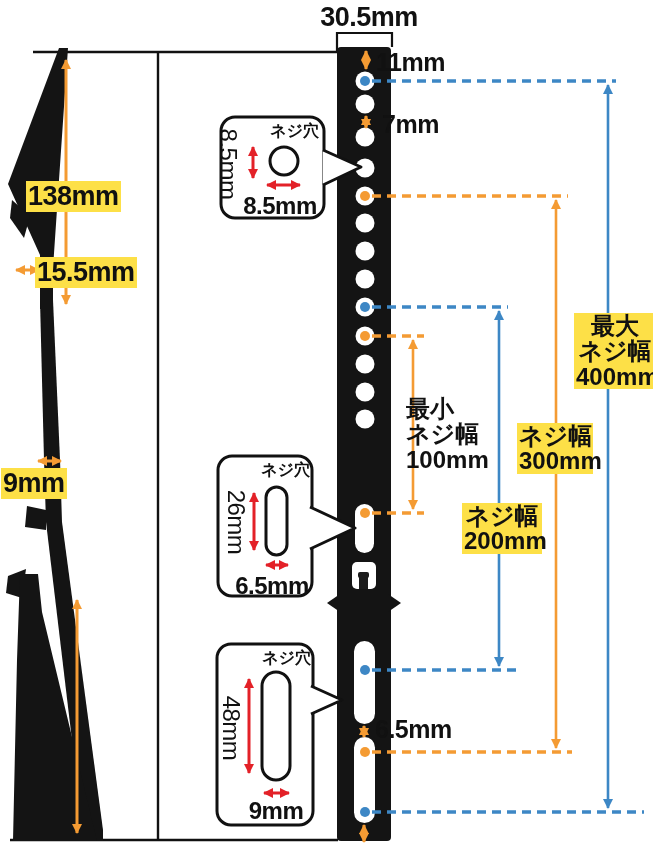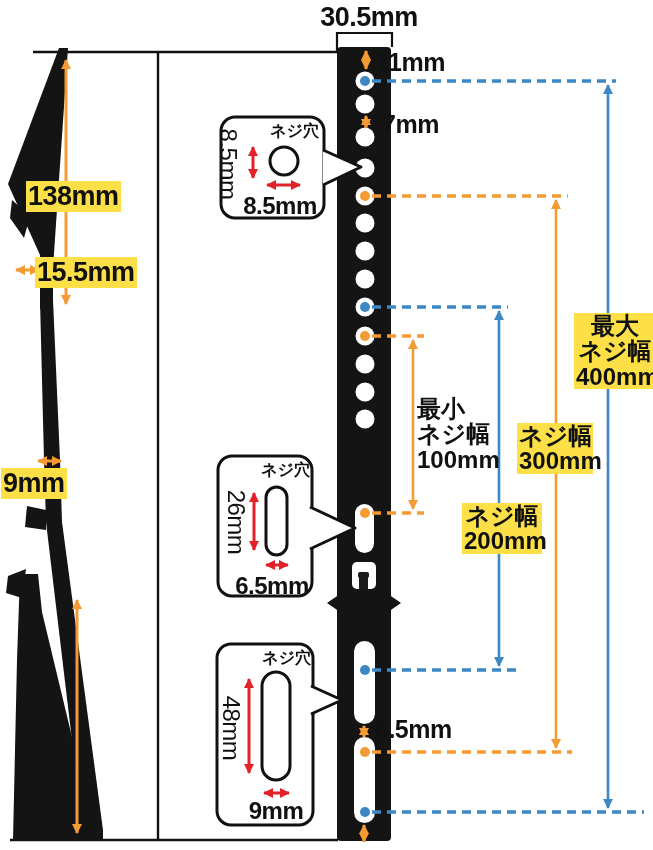--- a/index.html
+++ b/index.html
@@ -153,21 +153,21 @@
   <div class="lbl dim ctr" style="left:319px; top:2px; width:100px;">30.5mm</div>
 
   <div class="lbl dimS" style="left:376px; top:48px;">11mm</div>
   <div class="lbl dimS" style="left:376px; top:110px;margin-left:6px;">7mm</div>
   <div class="lbl dimS" style="left:375px; top:715px;">6.5mm</div>
 
   <div class="lbl dim wbg" style="left:26px; top:181px;">138mm</div>
   <div class="lbl dim wbg" style="left:35px; top:257px;">15.5mm</div>
   <div class="lbl dim wbg" style="left:1px; top:468px;">9mm</div>
 
-  <div class="lbl jp" style="left:417px; top:396px;">
+  <div class="lbl jp" style="left:406px; top:396px;">
     <span>最小</span>
     <span>ネジ幅</span>
     <span>100mm</span>
   </div>
   <div class="lbl jp ctr wbg" style="left:462px; top:503px; width:76px;">
     <span>ネジ幅</span>
     <span>200mm</span>
   </div>
   <div class="lbl jp ctr wbg" style="left:517px; top:423px; width:72px;">
     <span>ネジ幅</span>

